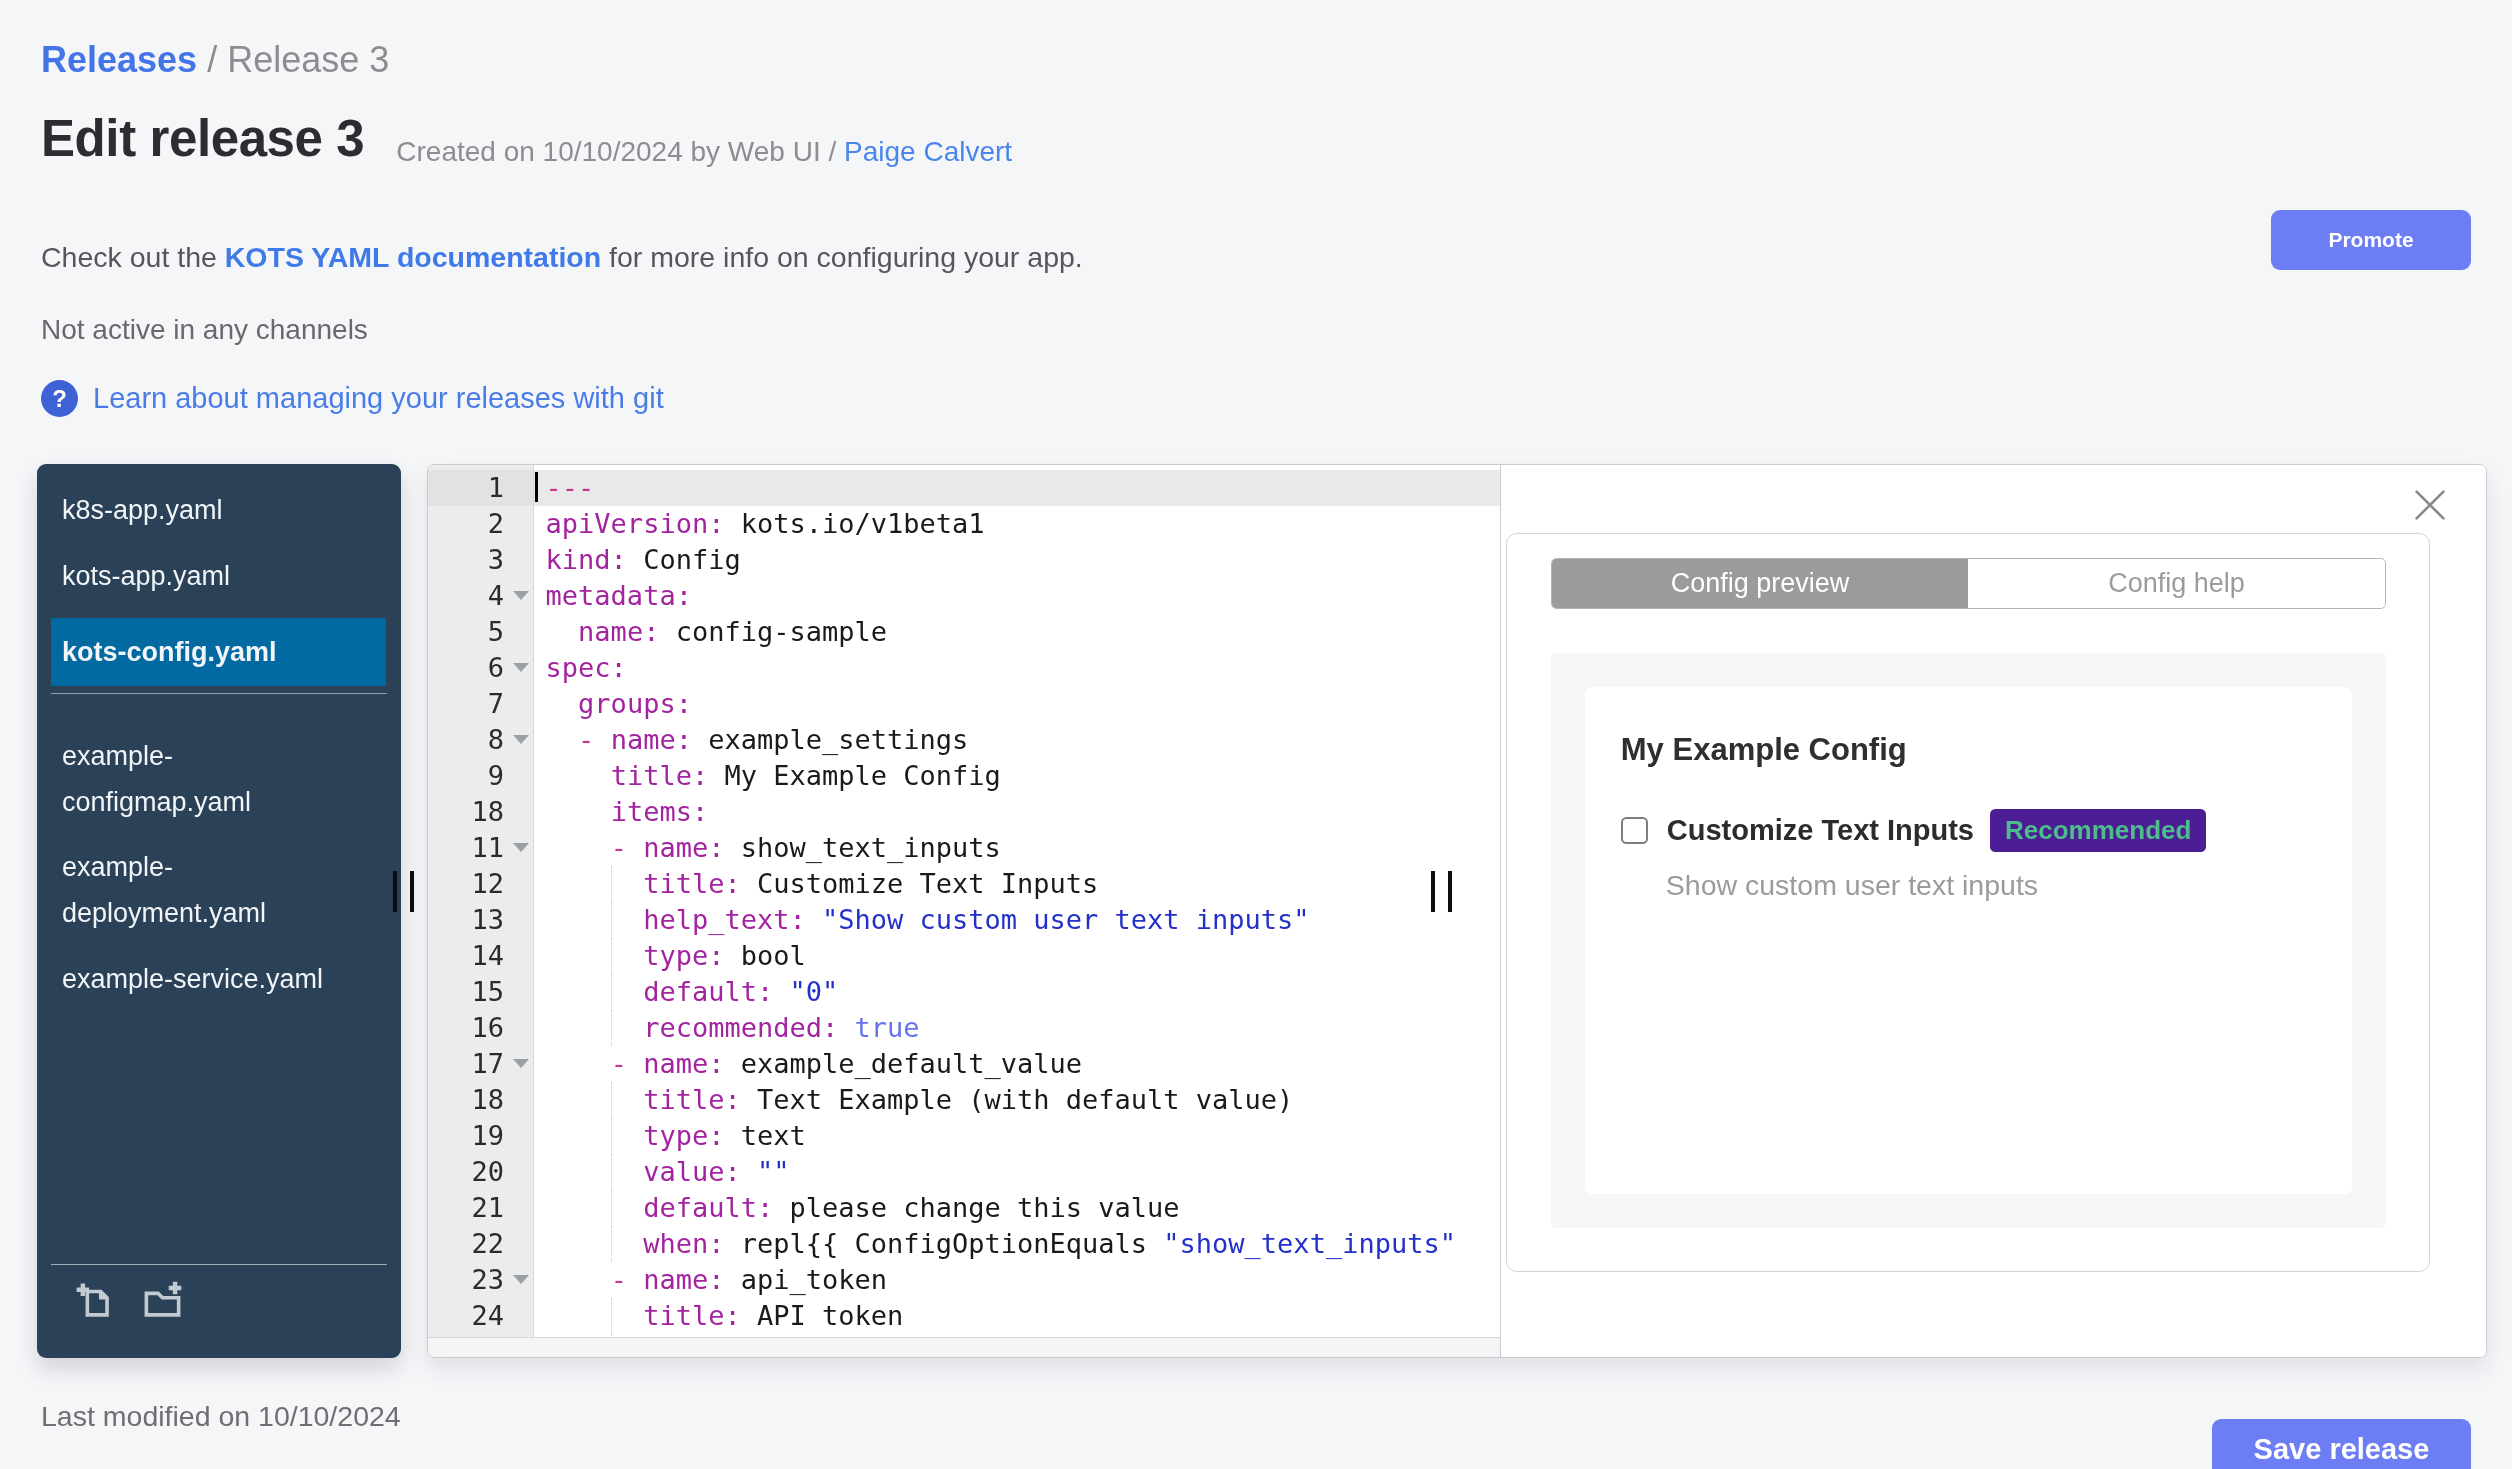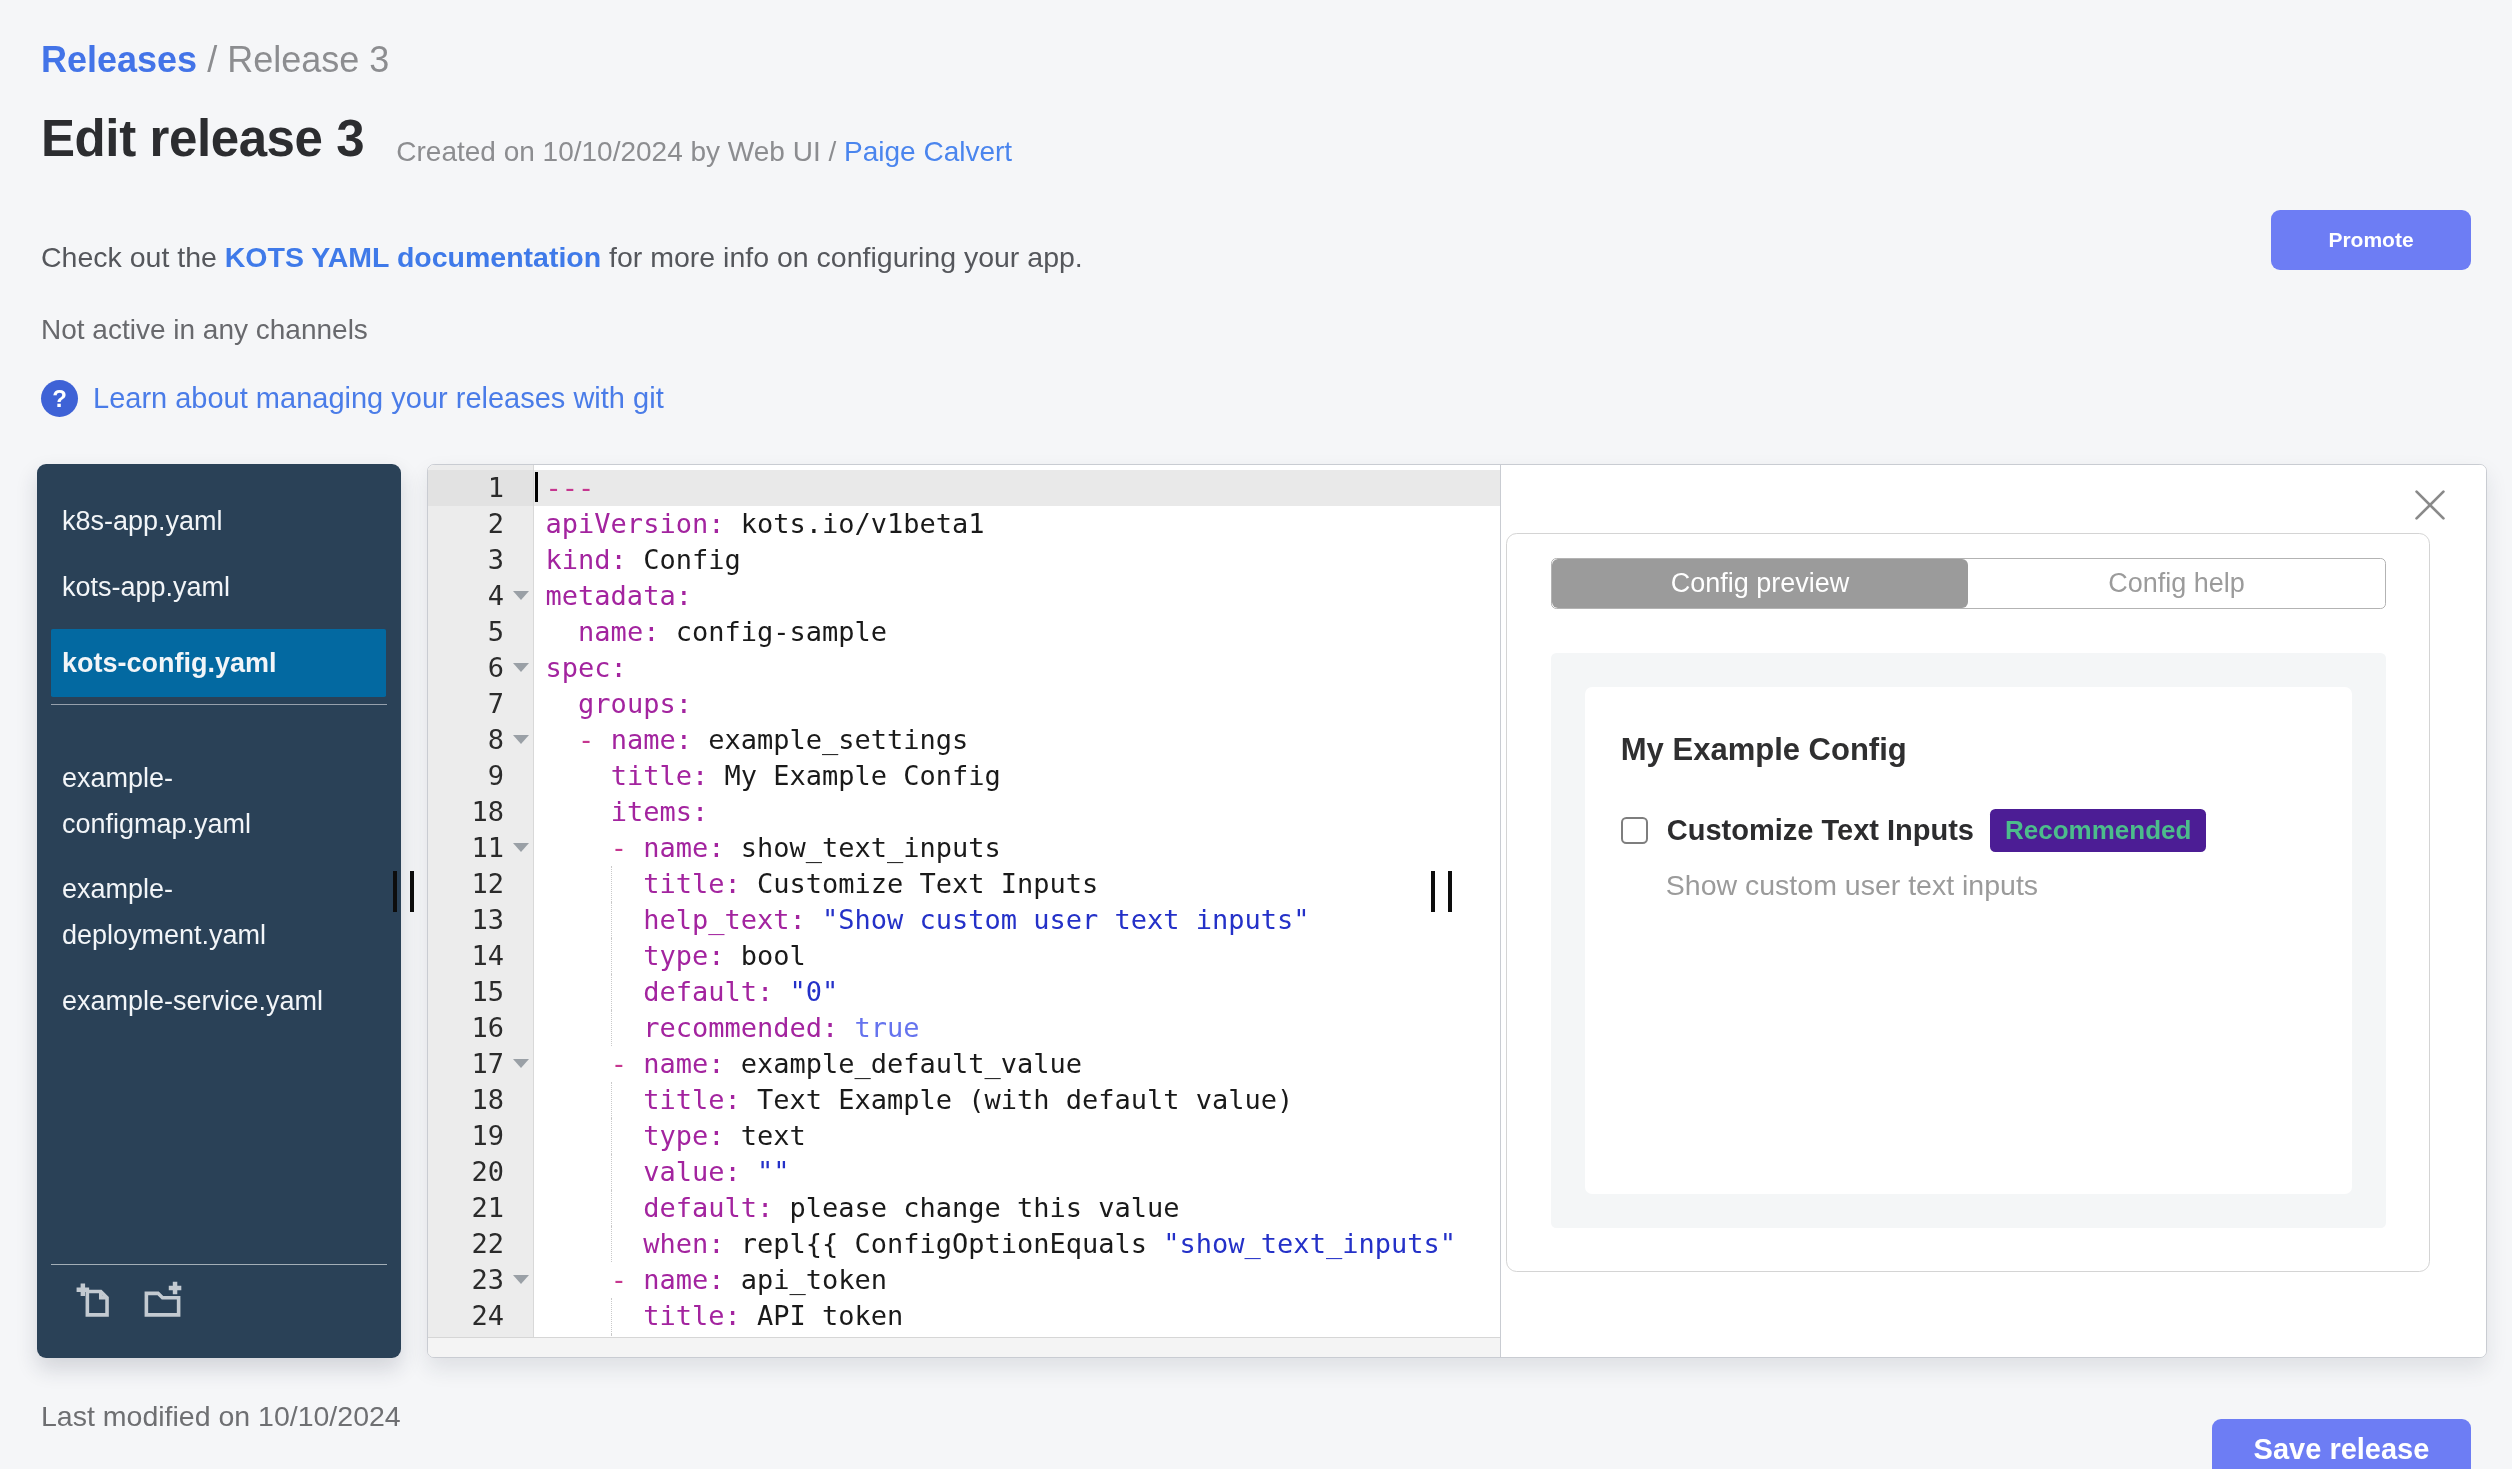--- a/index.html
+++ b/index.html
@@ -40,21 +40,21 @@
             font-size: 24px; font-weight: 700; display: flex; align-items: center; justify-content: center; }
   .git-link { font-size: 29px; color: #4a7ce8; }
 
   
   .main { position: absolute; left: 37px; top: 464px; width: 2450px; height: 894px; }
 
   .sidebar { position: absolute; left: 0; top: 0; width: 364px; height: 100%;
              background: #2a4157; border-radius: 9px; box-shadow: 0 10.7px 21.4px rgba(30,40,60,.16); }
   .file-list { list-style: none; margin: 0; padding: 23px 0 0 25px; }
   .file-list li { font-size: 27px; line-height: 46px; margin-bottom: 19.6px; width: 281px;
-                  overflow-wrap: break-word; color: #f2f5f8; cursor: pointer; margin-top: 11px; }
+                  overflow-wrap: break-word; color: #f2f5f8; cursor: pointer; }
   .file-list li.selected { font-weight: 700; background: #0369a1; border-radius: 1.8px;
                            margin: 0 0 7.1px -10.7px; padding: 10.7px 10.7px; width: 335px; }
   .side-divider { border: none; border-top: 1.8px solid #a9b1bb; margin: 0 14.3px 16px 14.3px; opacity: .85; }
   .sidebar .bottom-divider { position: absolute; left: 14.3px; right: 14.3px; bottom: 93px;
                              border-top: 1.8px solid #c2c9d0; opacity: .8; }
   .icon-row { position: absolute; left: 36px; bottom: 36px; display: flex; gap: 25px; }
   .icon-row svg { cursor: pointer; }
 
   .handle { position: absolute; width: 21.4px; height: 41px; display: flex; gap: 12.5px; cursor: col-resize; }
   .handle .bar { width: 4.5px; height: 41px; background: #0d0d0d; }
@@ -89,21 +89,21 @@
                    background: #f4f4f4; border-top: 0.9px solid #d6d6d6; z-index: 3; }
 
   
   .preview { flex: 1; border-left: 0.9px solid #c9ccd2; position: relative; background: #fff; }
   .close-btn { position: absolute; top: 23px; right: 39px; width: 34px; height: 34px; cursor: pointer; }
   .preview-card { position: absolute; left: 5.3px; top: 68px; width: 924px; height: 739px;
                   border: 0.9px solid #d4d4d4; border-radius: 10.7px; background: #fff; }
   .tabs { margin: 24px auto 0; width: 835px; height: 51px; display: flex;
           border: 0.9px solid #b3b3b3; border-radius: 5.3px; overflow: hidden; }
   .tab { flex: 1; display: flex; align-items: center; justify-content: center;
-         font-size: 27px; color: #9b9b9b; background: #fff; cursor: pointer; border-radius: 6px; }
+         font-size: 27px; color: #9b9b9b; background: #fff; cursor: pointer; }
   .tab.active { background: #9b9b9b; color: #fff; }
   .config-area { margin: 44px auto 0; width: 835px; height: 575px; background: #f4f6f7;
                  border-radius: 5.3px; padding: 34px; }
   .group-card { background: #fff; border-radius: 7.1px; height: 507px; padding: 45px 36px; }
   .group-title { font-size: 31px; font-weight: 700; color: #2f2f30; }
   .item-row { display: flex; align-items: center; margin-top: 41px; }
   .checkbox { width: 27px; height: 27px; border: 2.2px solid #7e7e7e; border-radius: 5.3px;
               background: #fff; flex-shrink: 0; cursor: pointer; }
   .item-label { margin-left: 19px; font-size: 29px; font-weight: 700; color: #2c2c2e; }
   .badge { margin-left: 16px; background: #4c1d95; color: #4cbd8b; font-size: 26px; font-weight: 600;

